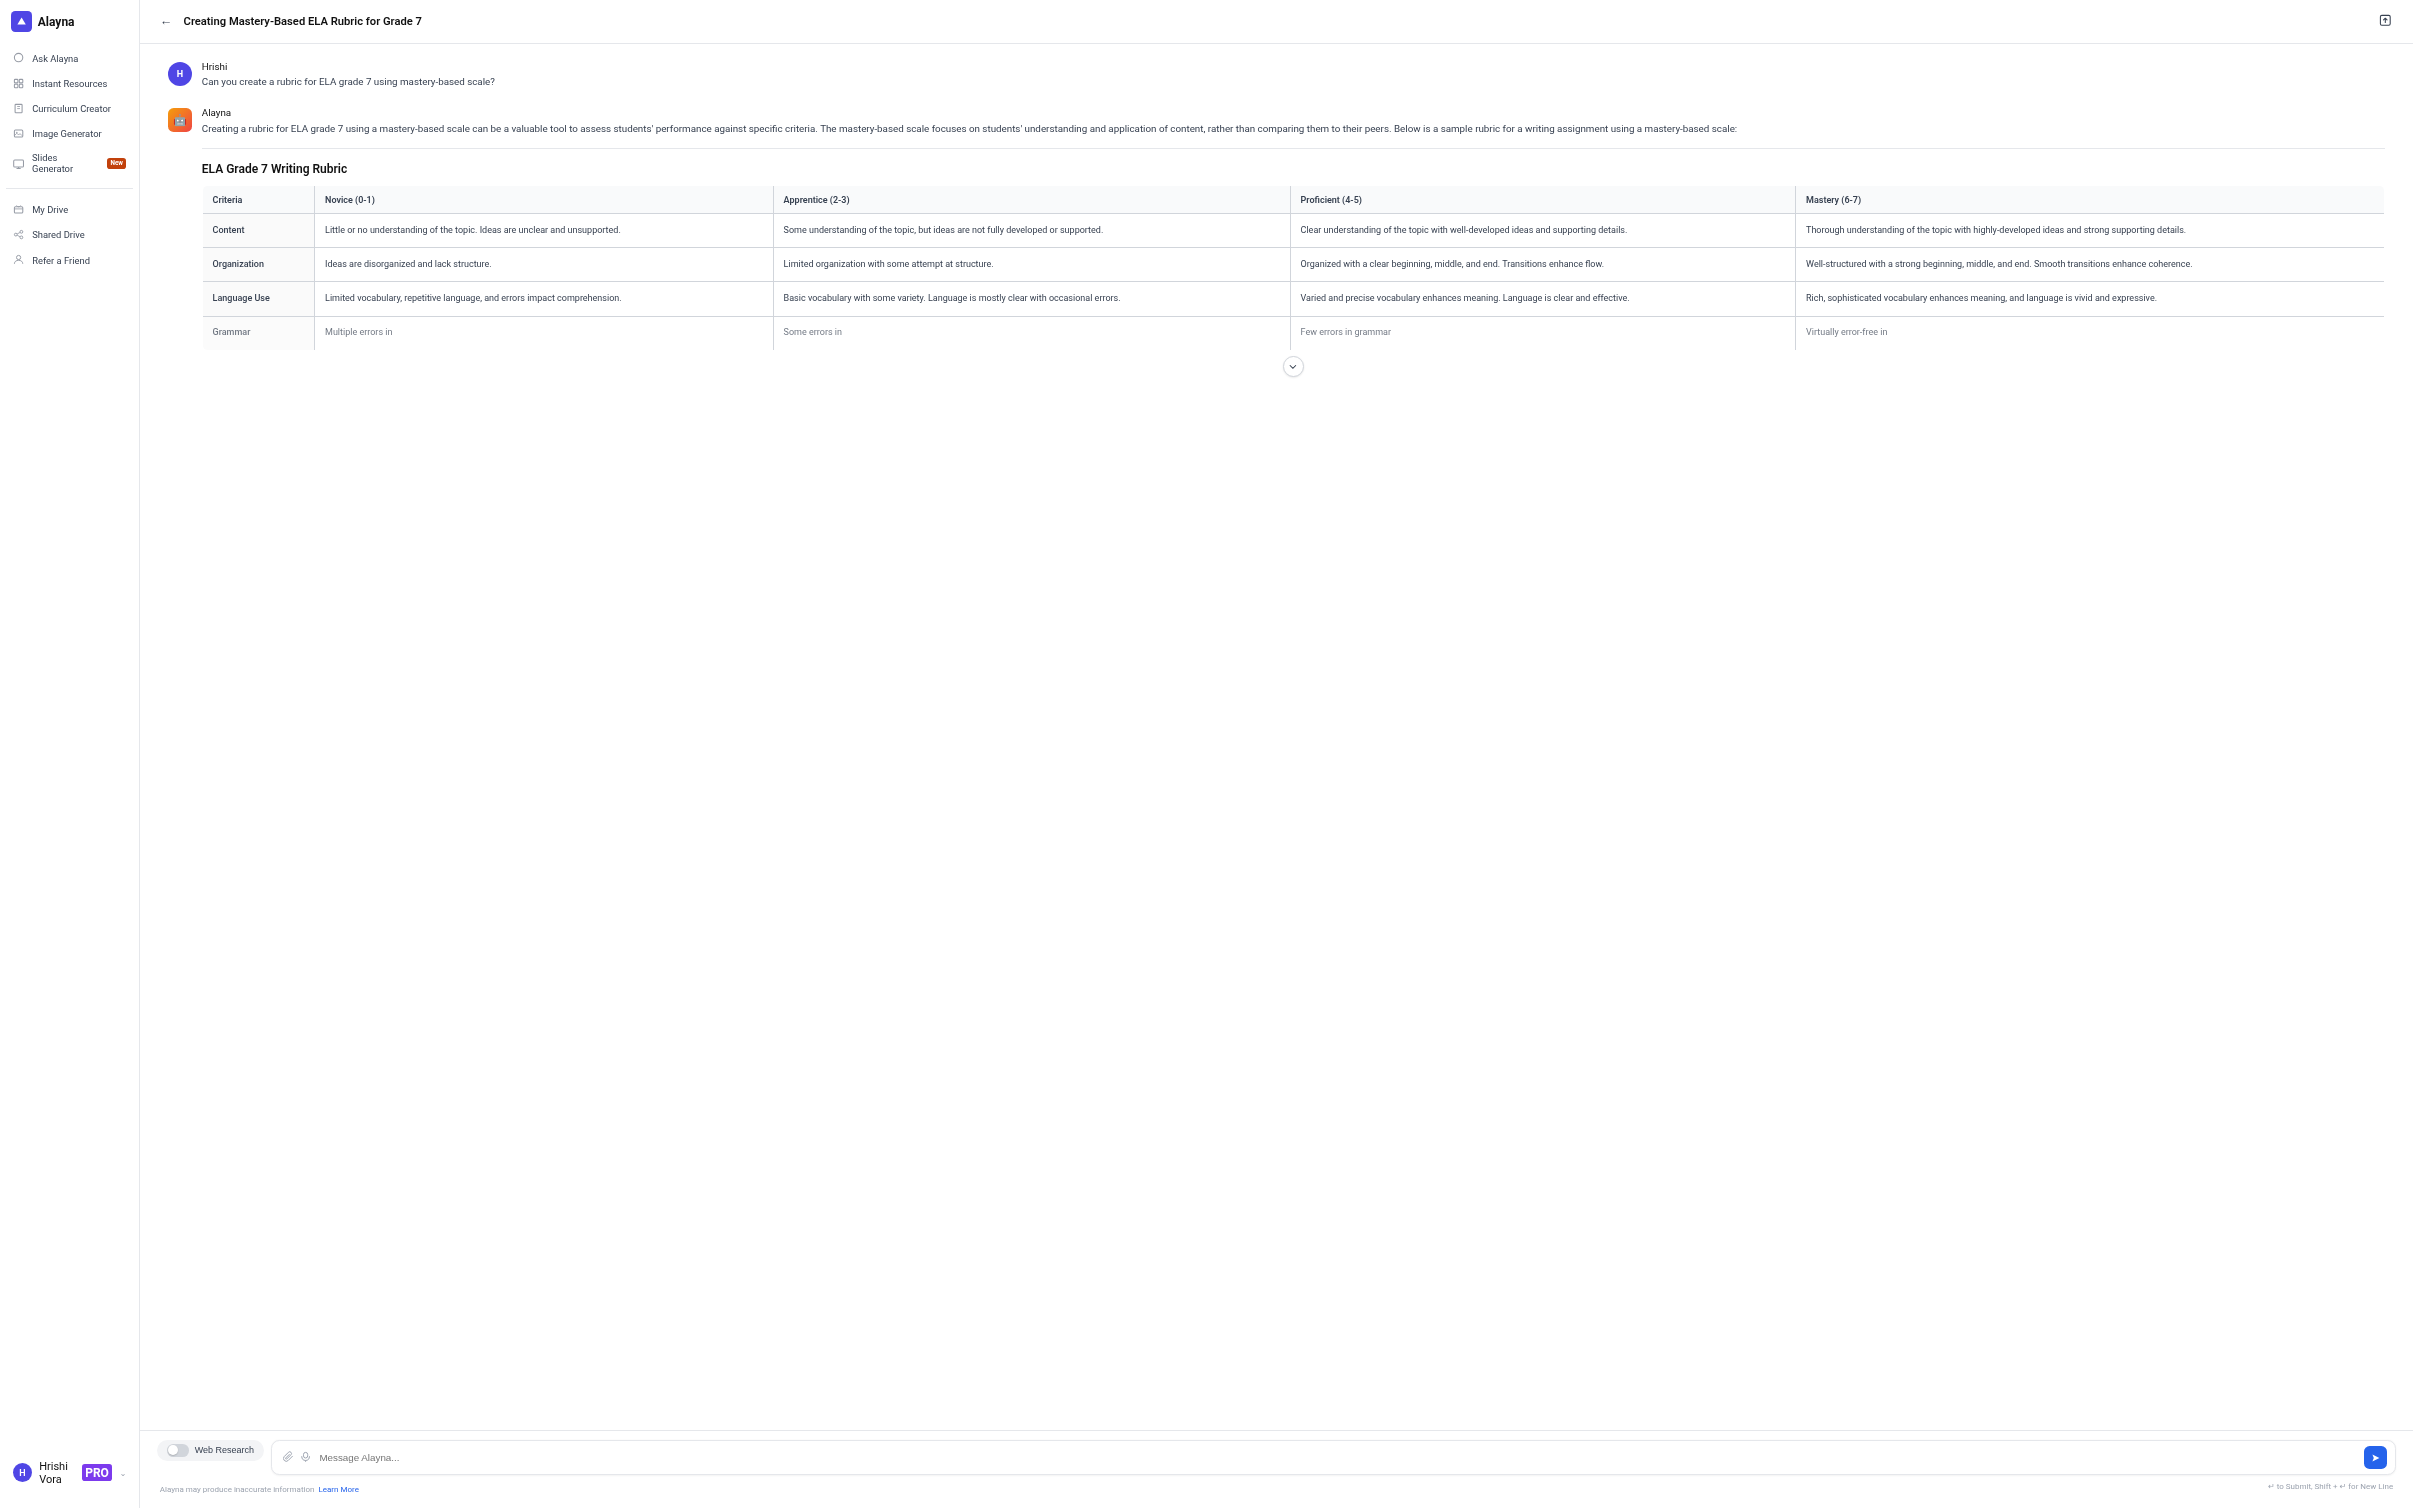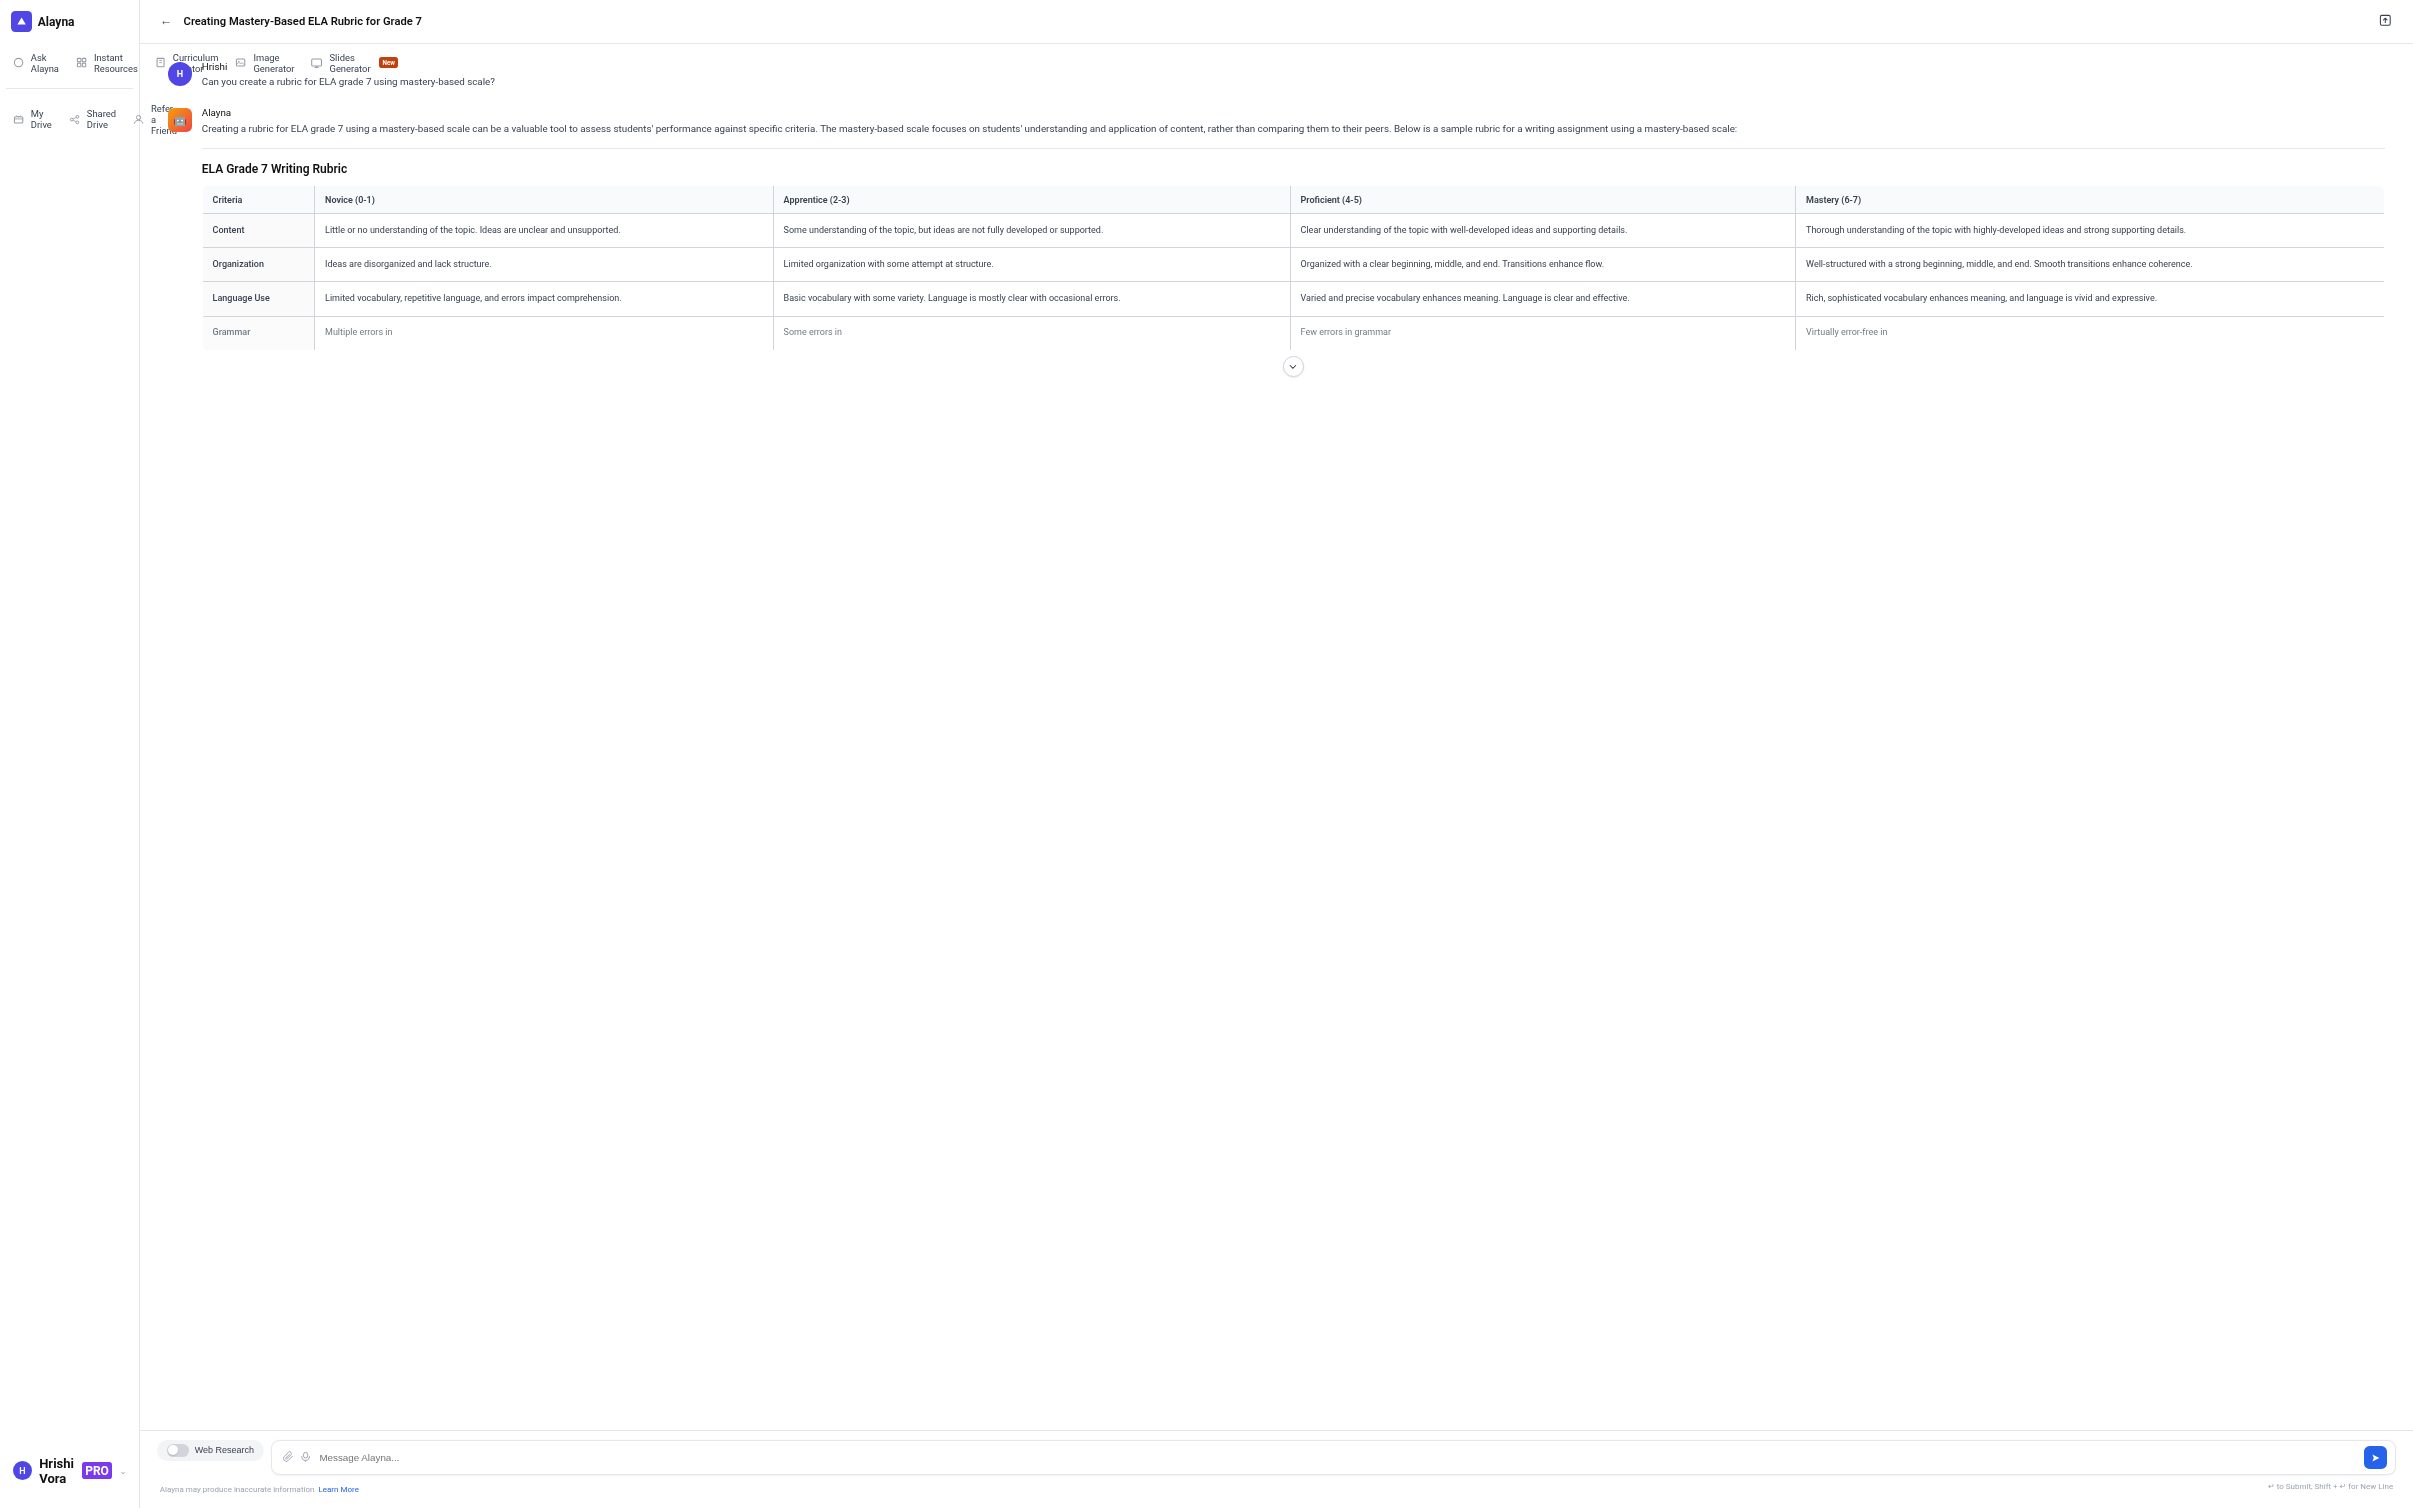--- a/index.html
+++ b/index.html
@@ -24,21 +24,21 @@
     .logo-icon {
       width: 21px;
       height: 21px;
       background: #4f46e5;
       border-radius: 4.2px;
       display: flex; align-items: center; justify-content: center;
       color: white; font-weight: bold; font-size: 9.8px;
     }
     .logo-text { font-weight: 700; font-size: 12px; color: #111; }
 
-    .sidebar-nav { display: flex; flex-direction: row; gap: 1.4px; padding: 0 5.6px; }
+    .sidebar-nav { display: flex; flex-direction: column; gap: 1.4px; padding: 0 5.6px; }
     .sidebar-item {
       display: flex; align-items: center; gap: 7px;
       padding: 5.6px 7px; border-radius: 5.6px; cursor: pointer;
       color: #374151; font-size: 9.4px;
     }
     .sidebar-item .icon { width: 12.6px; height: 12.6px; display: flex; align-items: center; justify-content: center; opacity: 0.7; }
 
     .sidebar-divider { border: none; border-top: 0.7px solid #e5e7eb; margin: 8.4px 5.6px; }
 
     .sidebar-bottom {
@@ -48,21 +48,21 @@
     .user-item {
       display: flex; align-items: center; gap: 7px;
       padding: 5.6px 7px; border-radius: 5.6px; cursor: pointer;
     }
     .user-avatar {
       width: 19.6px; height: 19.6px; border-radius: 50%;
       background: #4f46e5; color: white;
       display: flex; align-items: center; justify-content: center;
       font-size: 9px; font-weight: 600;
     }
-    .user-name { font-size: 13px; font-weight: 700; color: #111; flex: 1; }
+    .user-name { font-size: 11px; font-weight: 400; color: #111; flex: 1; }
     .pro-badge {
       background: #7c3aed; color: white; font-size: 12px;
       font-weight: 700; padding: 1.4px 3.5px; border-radius: 2.8px; text-transform: uppercase;
     }
     .chevron-icon { color: #9ca3af; font-size: 8.4px; }
 
     
     #main {
       flex: 1;
       display: flex;

